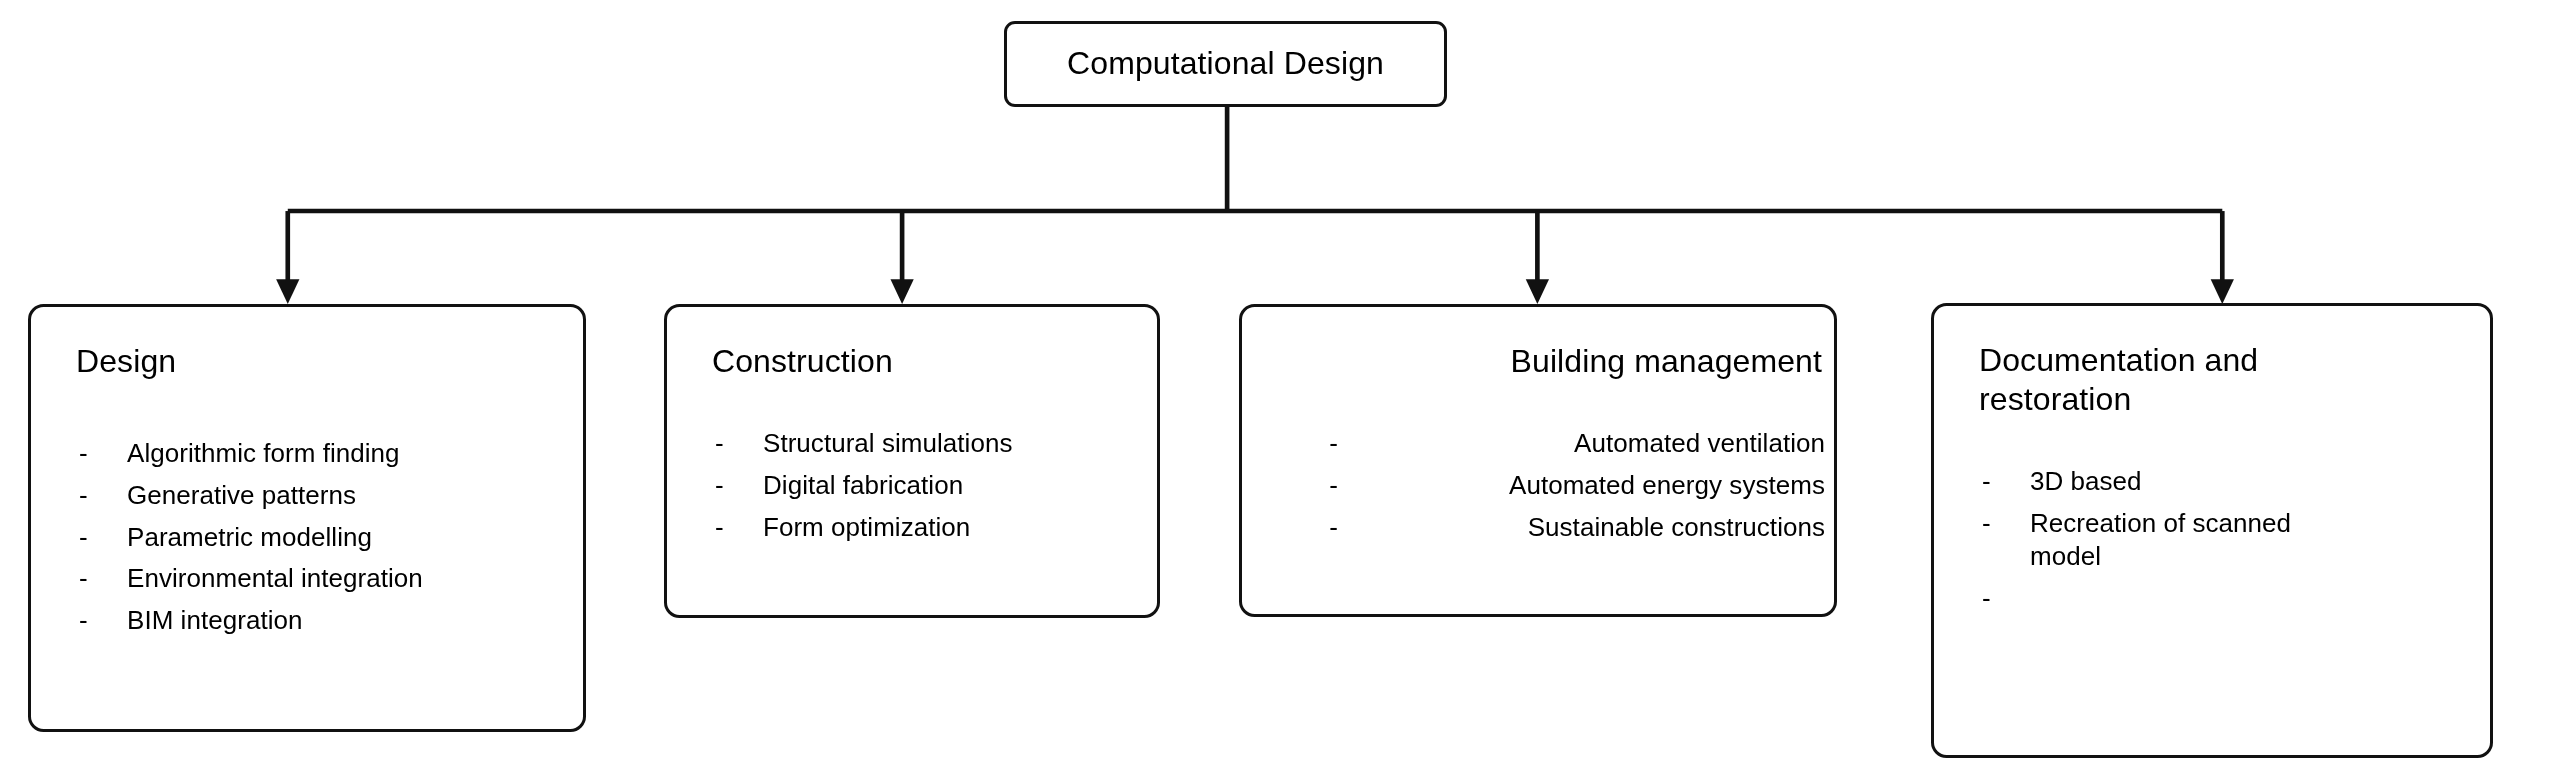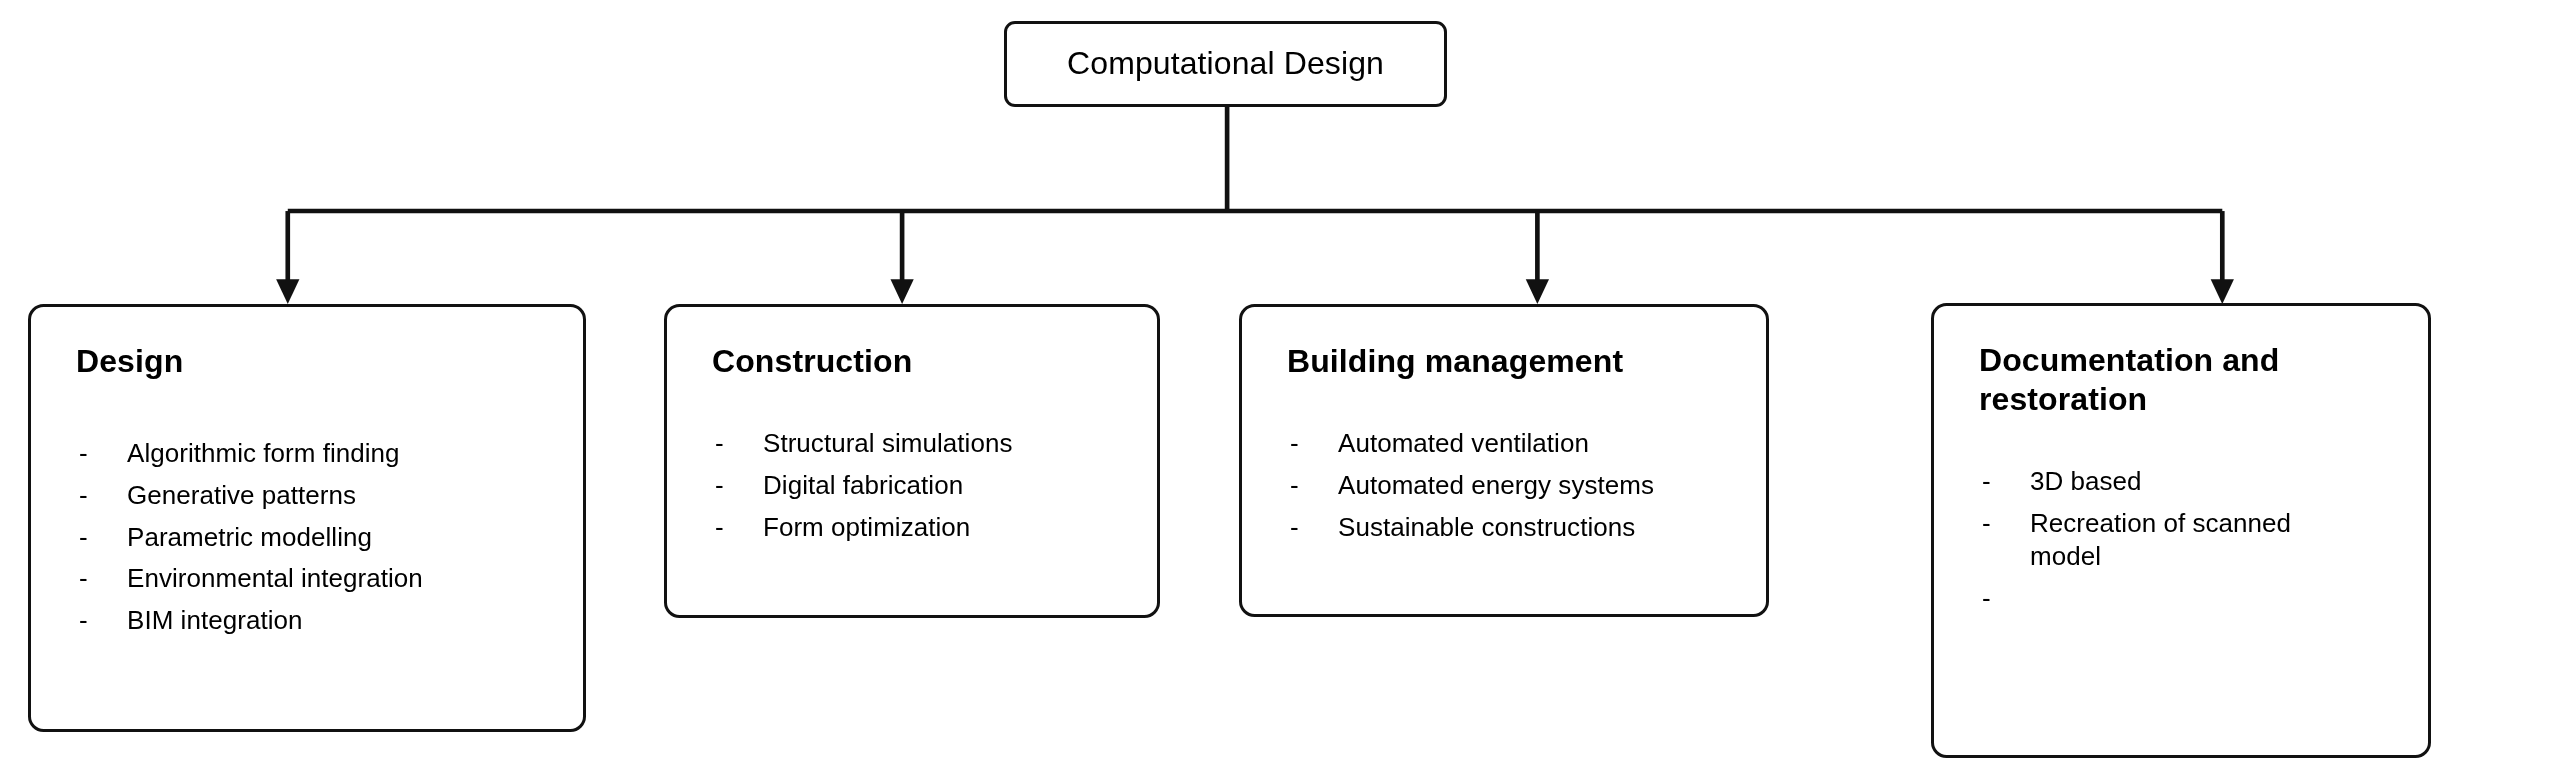--- a/index.html
+++ b/index.html
@@ -45,21 +45,20 @@
     white-space: nowrap;
   }
   .child-node {
     padding: 0;
   }
   .child-title {
     position: absolute;
     font-size: 32px;
     line-height: 1.22;
     letter-spacing: 0.1px;
-    font-weight: bold;
   }
   .bullet-list {
     position: absolute;
     margin: 0;
     padding: 0;
     list-style: none;
   }
   .bullet-item {
     display: flex;
     align-items: flex-start;
@@ -141,39 +140,39 @@
         <span class="bullet-dash">-</span>
         <span class="bullet-text">Digital fabrication</span>
       </li>
       <li class="bullet-item">
         <span class="bullet-dash">-</span>
         <span class="bullet-text">Form optimization</span>
       </li>
     </ul>
   </div>
 
-  <div class="node child-node" style="left:1239px; top:304px; width:530px; height:313px;">
+  <div class="node child-node" style="left:1239px; top:304px; width:598px; height:313px;text-align:right;">
     <div class="child-title" style="left:45px; top:35px; width:535px;">Building management</div>
     <ul class="bullet-list" style="left:48px; top:120px; width:535px;">
       <li class="bullet-item">
         <span class="bullet-dash">-</span>
         <span class="bullet-text">Automated ventilation</span>
       </li>
       <li class="bullet-item">
         <span class="bullet-dash">-</span>
         <span class="bullet-text">Automated energy systems</span>
       </li>
       <li class="bullet-item">
         <span class="bullet-dash">-</span>
         <span class="bullet-text">Sustainable constructions</span>
       </li>
     </ul>
   </div>
 
-  <div class="node child-node" style="left:1931px; top:303px; width:500px; height:455px;">
+  <div class="node child-node" style="left:1931px; top:303px; width:562px; height:455px;">
     <div class="child-title" style="left:45px; top:35px; width:326px;">Documentation and restoration</div>
     <ul class="bullet-list" style="left:48px; top:159px; width:543px;">
       <li class="bullet-item">
         <span class="bullet-dash">-</span>
         <span class="bullet-text">3D based</span>
       </li>
       <li class="bullet-item">
         <span class="bullet-dash">-</span>
         <span class="bullet-text" style="max-width:271px; display:inline-block;">Recreation of scanned model</span>
       </li>

